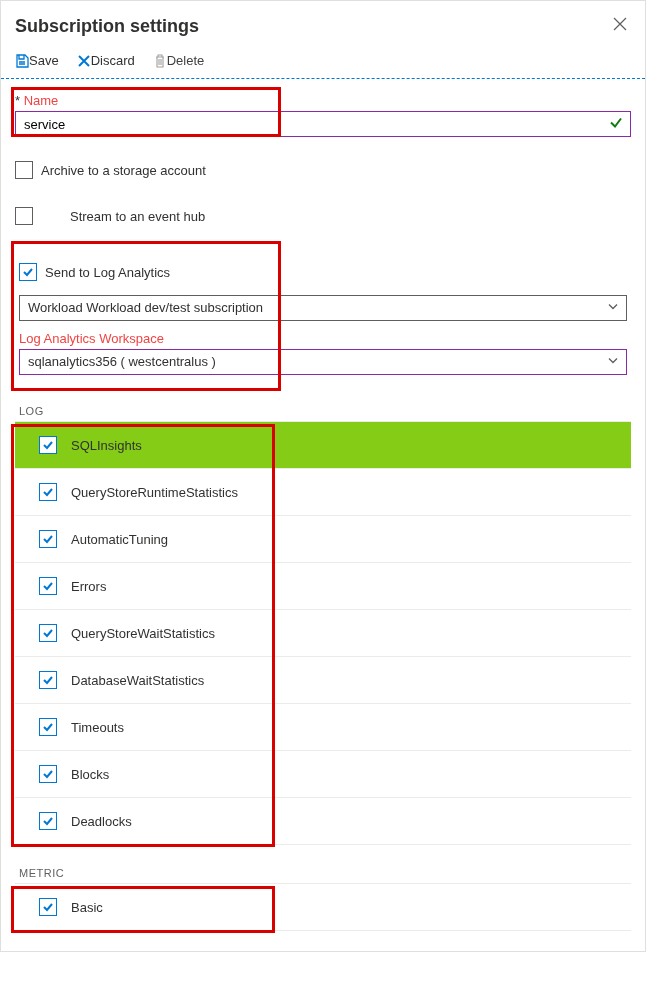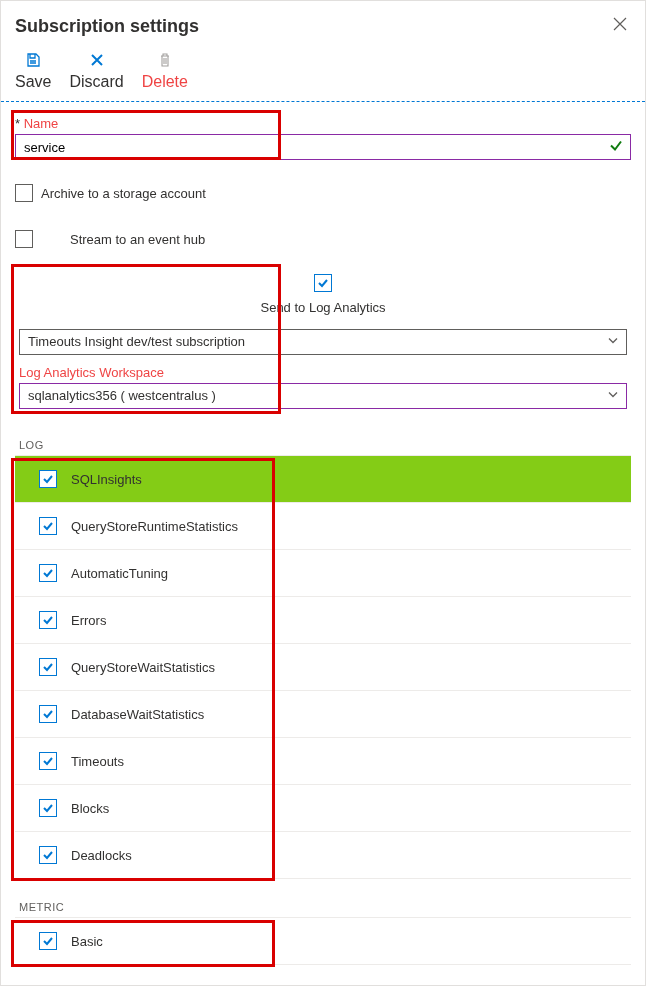--- a/index.html
+++ b/index.html
@@ -34,27 +34,25 @@
   .toolbar {
     display: flex;
     align-items: center;
     gap: 18px;
     padding: 4px 14px 10px 14px;
     border-bottom: 1px dashed #0078d4;
   }
   .tb-btn {
     display: inline-flex;
     align-items: center;
-    gap: 6px;
-    font-size: 16px;
+    font-size: 13px;
     cursor: pointer;
     color: #323130;
-    flex-direction: column;
-  }
-  .tb-btn.disabled { color: #ef4444; cursor: default; }
+  }
+  .tb-btn.disabled { color: #404040; cursor: default; }
   .tb-icon { width: 14px; height: 14px; display: inline-block; }
   .content { padding: 8px 14px 20px 14px; }
   .field-label {
     font-size: 13px;
     color: #ef4444;
     margin: 6px 0 3px 0;
   }
   .required::before { content: "* "; color: #323130; }
   .text-input {
     width: 100%;
@@ -189,32 +187,32 @@
       <div class="chk"></div>
       <span>Archive to a storage account</span>
     </div>
 
     <div class="chk-row" style="margin-top:28px;gap:37px;">
       <div class="chk"></div>
       <span>Stream to an event hub</span>
     </div>
 
     <div style="position:relative; margin-top:18px; padding:8px 4px 4px 4px;">
-      <div class="chk-row" style="margin:0 0 14px 0;flex-direction:column;">
+      <div class="chk-row" style="margin:12px 0 14px 0;">
         <div class="chk checked">
           <svg width="12" height="12" viewBox="0 0 12 12">
               <path d="M2 6 L5 9 L10 3" stroke="#0078d4" stroke-width="2" fill="none"></path>
             </svg>
         </div>
         <span>Send to Log Analytics</span>
       </div>
 
       <div class="select-wrap">
         <div class="select">
-          <span>Timeouts Insight dev/test subscription</span>
+          <span>Workload Workload dev/test subscription</span>
         </div>
         <span class="chev">
           <svg width="12" height="12" viewBox="0 0 12 12">
               <path d="M2 4 L6 8 L10 4" stroke="#605e5c" stroke-width="1.3" fill="none"></path>
             </svg>
         </span>
       </div>
 
       <div class="field-label" style="margin-top:10px;">Log Analytics Workspace</div>
       <div class="select-wrap">

